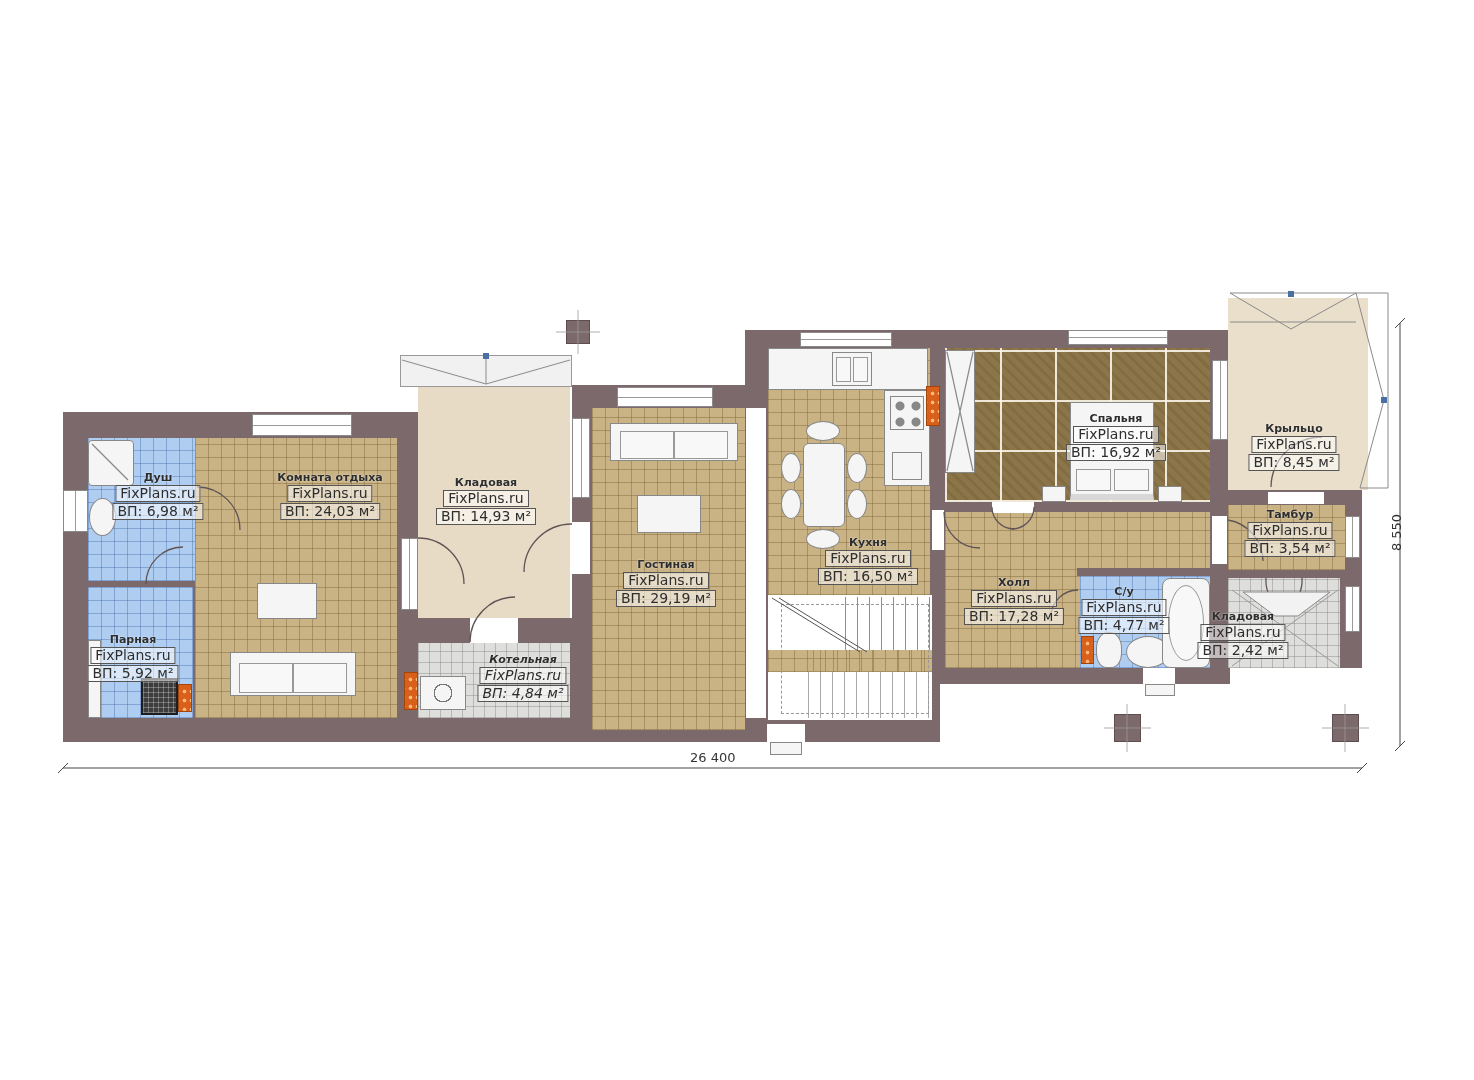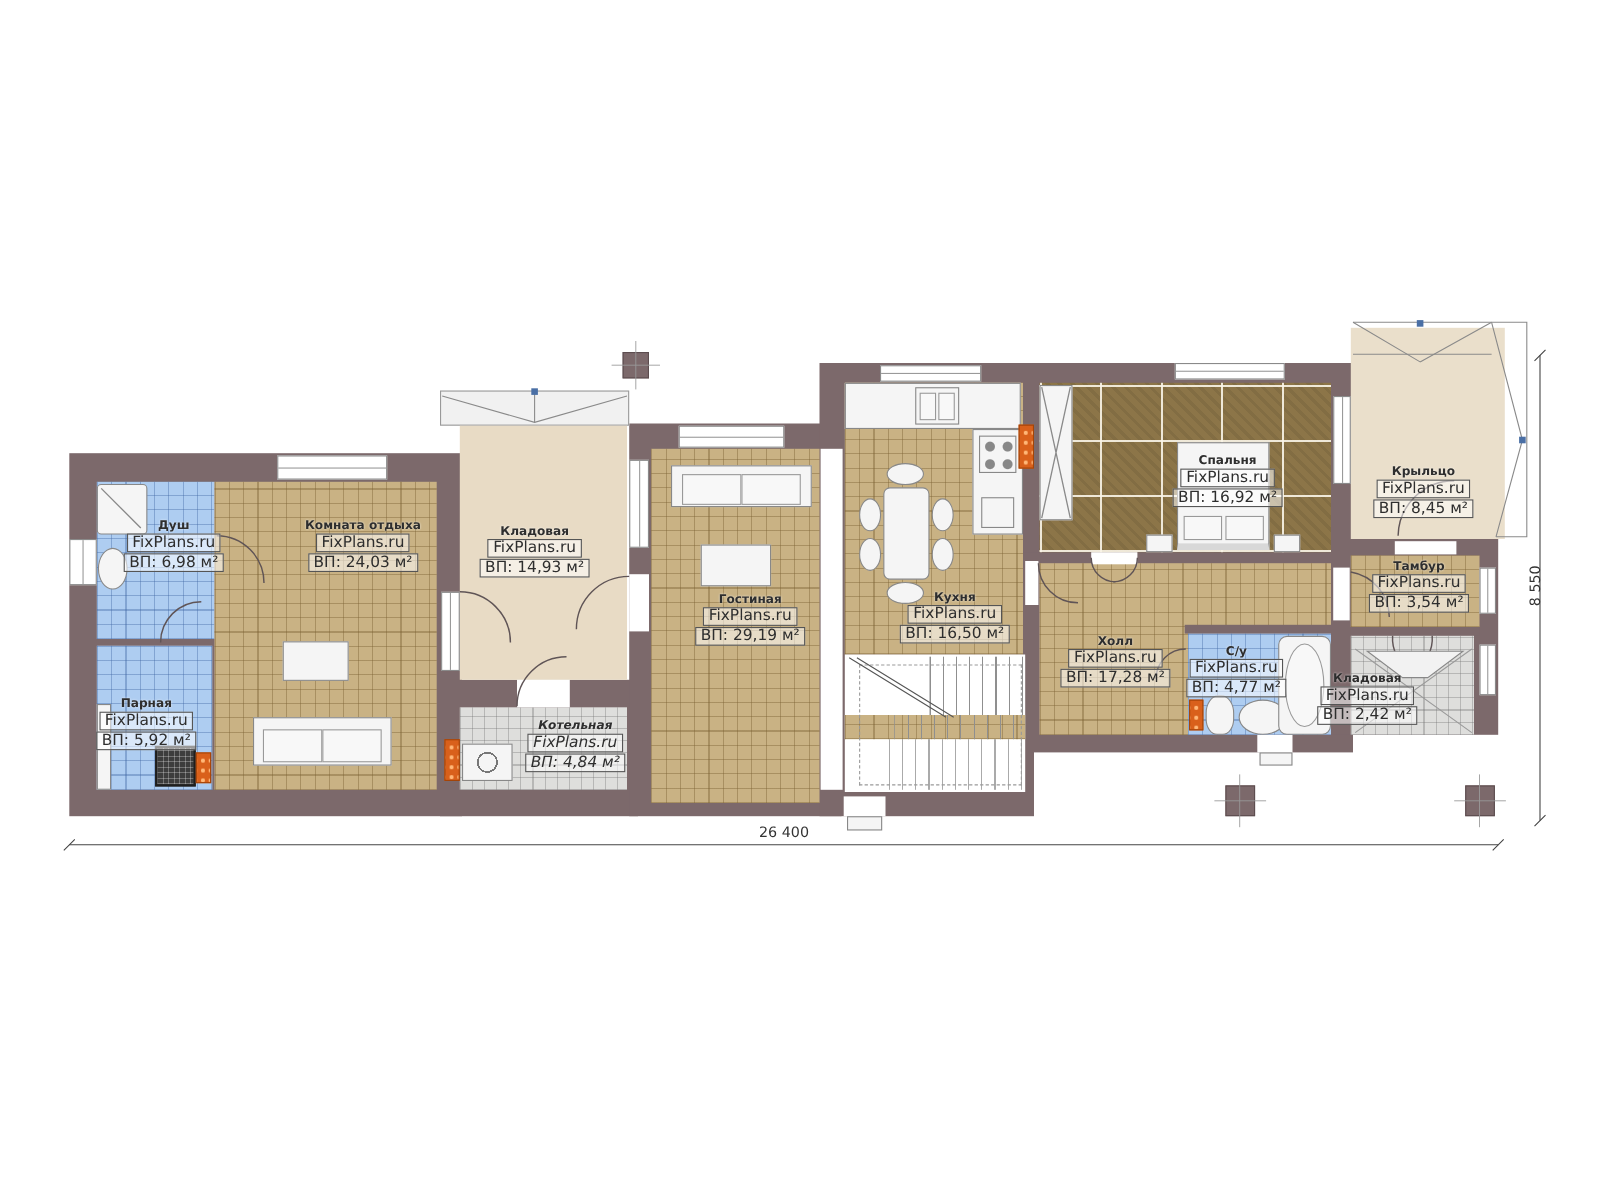--- a/index.html
+++ b/index.html
@@ -257,21 +257,21 @@
   <div class="room-label" style="left:486px;top:476px;">
     <div class="rn">Кладовая</div>
     <div class="rb">FixPlans.ru</div>
     <div class="rb">ВП: 14,93 м²</div>
   </div>
   <div class="room-label" style="left:523px;top:653px;font-style:italic;">
     <div class="rn">Котельная</div>
     <div class="rb">FixPlans.ru</div>
     <div class="rb">ВП: 4,84 м²</div>
   </div>
-  <div class="room-label" style="left:666px;top:538px;margin-left:16px;">
+  <div class="room-label" style="left:666px;top:558px;">
     <div class="rn">Гостиная</div>
     <div class="rb">FixPlans.ru</div>
     <div class="rb">ВП: 29,19 м²</div>
   </div>
   <div class="room-label" style="left:868px;top:536px;">
     <div class="rn">Кухня</div>
     <div class="rb">FixPlans.ru</div>
     <div class="rb">ВП: 16,50 м²</div>
   </div>
   <div class="room-label" style="left:1116px;top:412px;">

